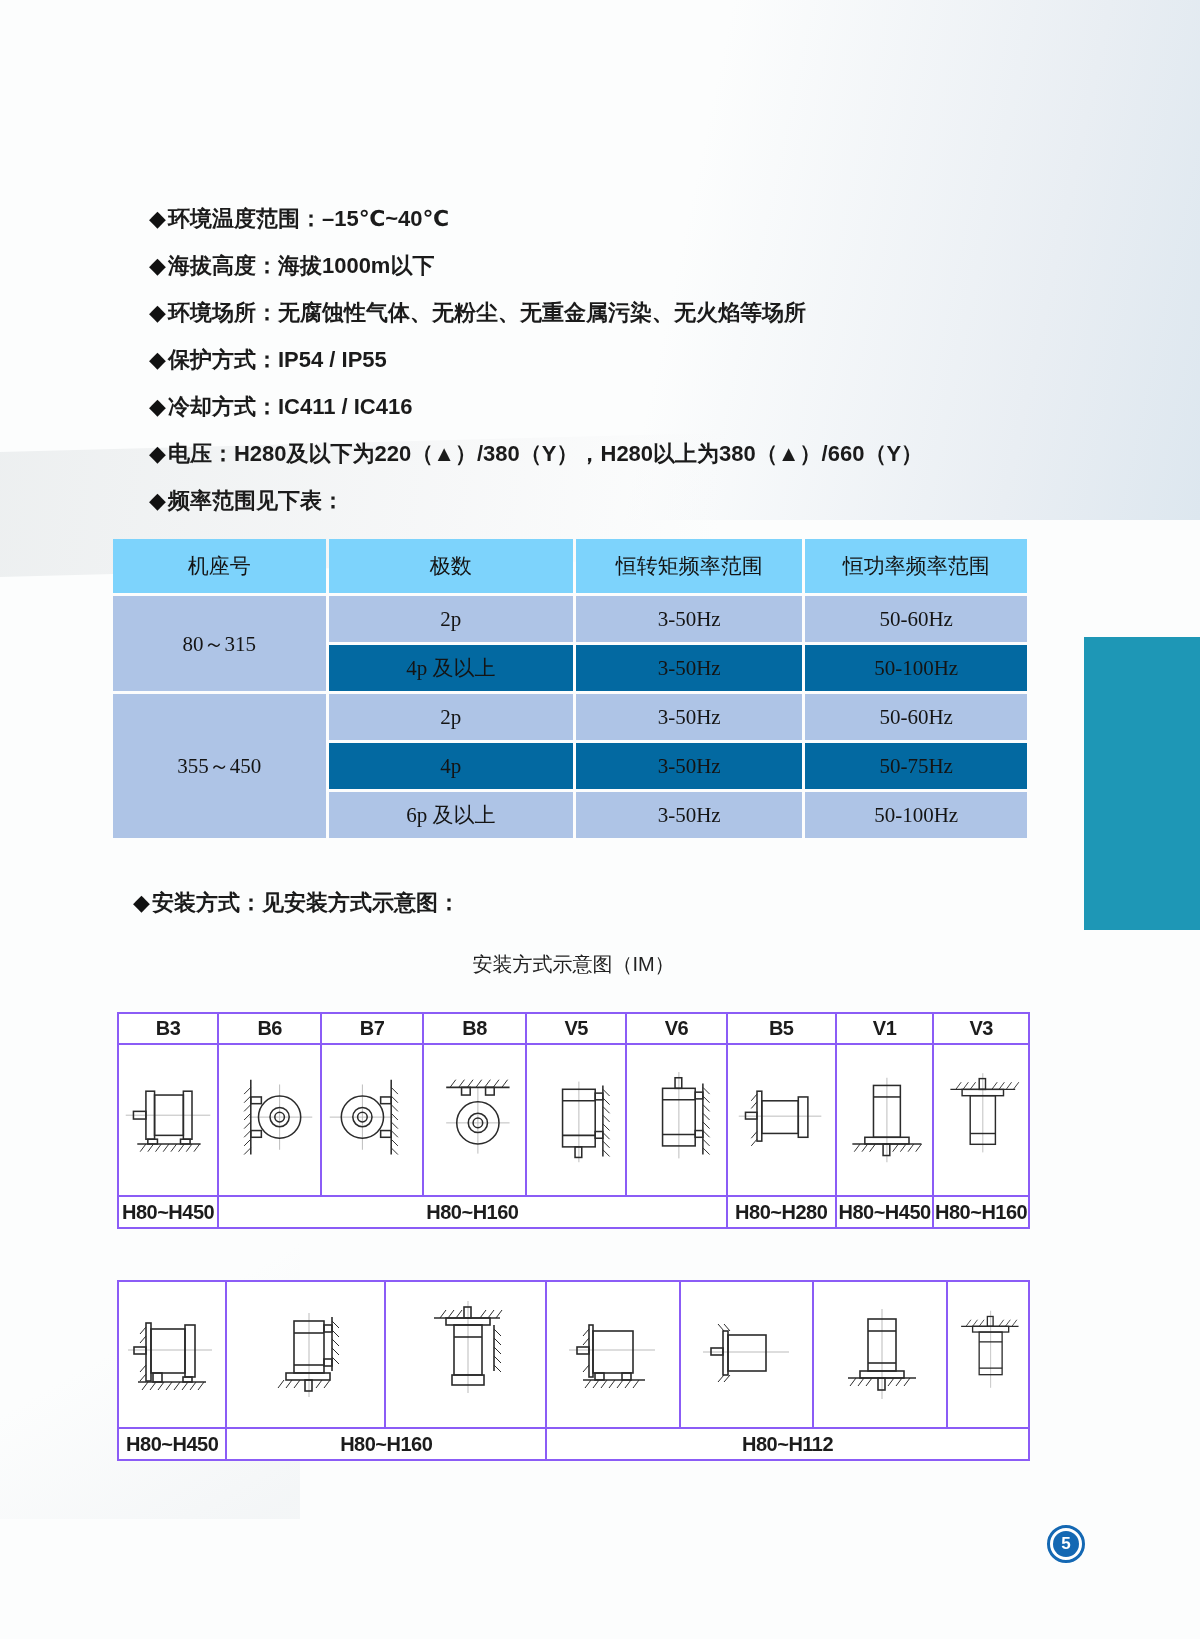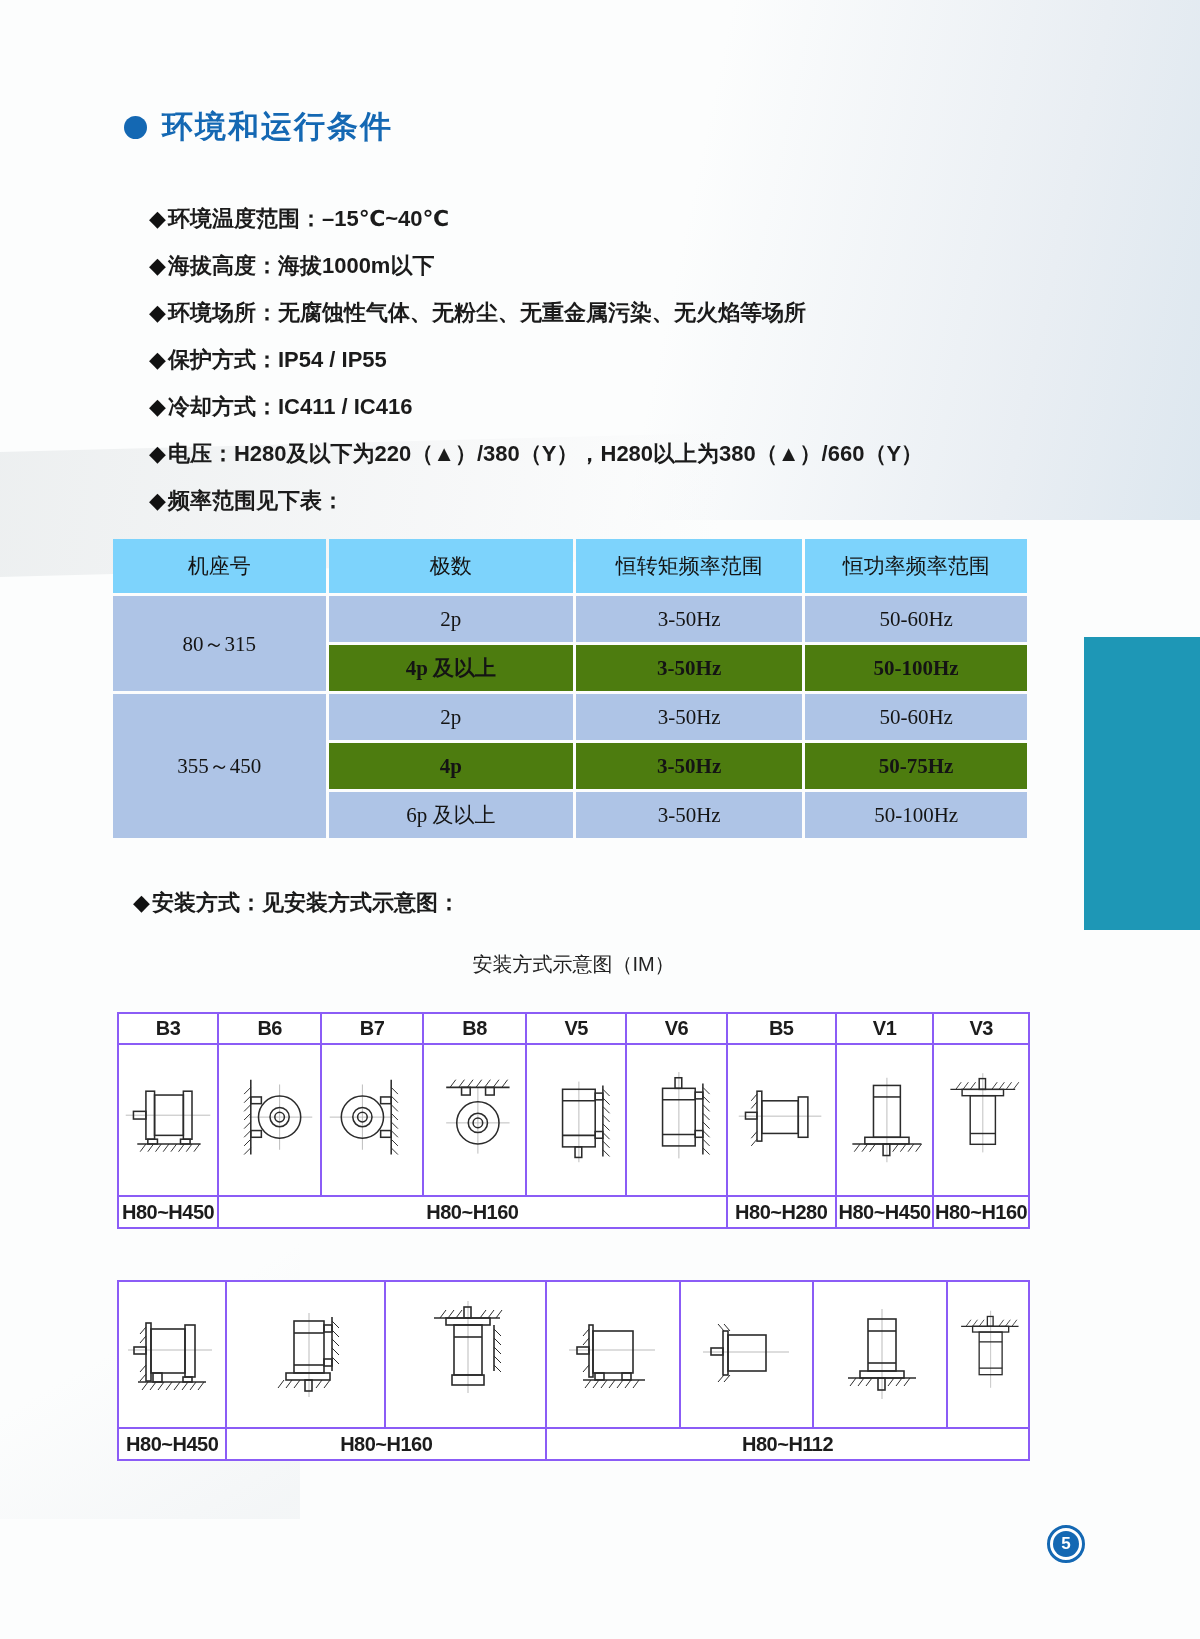--- a/index.html
+++ b/index.html
@@ -27,21 +27,21 @@
   .bullets{left:133px;top:188px;list-style:none;margin:16px;padding:0;width:980px;}
   .bullets li{height:24px;margin-bottom:23px;font-size:22px;font-weight:bold;color:#1b1b1b;white-space:nowrap;}
   .dia{margin-right:2px;color:#111;}
 
   
   .freq-table{left:110px;top:536px;width:920px;border-collapse:separate;border-spacing:3px;
     font-family:"Liberation Serif","DejaVu Serif",serif;font-size:21px;color:#141414;}
   .freq-table th{background:#7dd3fc;font-weight:normal;height:52px;}
   .freq-table td{text-align:center;height:44px;}
   .c-blue{background:#aec4e6;}
-  .c-gray{background:#4d7c0f;font-weight:bold;}
+  .c-gray{background:#0369a1;}
 
   
   .mount-note{left:133px;top:888px;font-size:22px;font-weight:bold;color:#1b1b1b;}
   .diagram-caption{left:117px;top:951px;width:913px;text-align:center;font-size:20px;color:#222;}
 
   
   .mount-table{border-collapse:collapse;table-layout:fixed;background:#fff;
     font-size:20px;font-weight:bold;color:#1c1c1c;letter-spacing:-0.5px;}
   .mount-table th,.mount-table td{border:2px solid #8b5cf6;text-align:center;padding:0;}
   .mount-table th{height:29px;font-weight:bold;}
@@ -63,24 +63,20 @@
 </style>
 </head>
 <body>
 
 <div class="page">
   <div class="bg-topright"></div>
   <div class="bg-midleft"></div>
   <div class="bg-bottomleft"></div>
   <div class="teal-bar"></div>
 
-  <div class="abs section-title">
-    <span class="dot"></span>
-    <h1>环境和运行条件</h1>
-  </div>
 
   <ul class="abs bullets">
     <li><span class="dia">◆</span><span>环境温度范围：–15℃~40℃</span></li>
     <li><span class="dia">◆</span><span>海拔高度：海拔1000m以下</span></li>
     <li><span class="dia">◆</span><span>环境场所：无腐蚀性气体、无粉尘、无重金属污染、无火焰等场所</span></li>
     <li><span class="dia">◆</span><span>保护方式：IP54 / IP55</span></li>
     <li><span class="dia">◆</span><span>冷却方式：IC411 / IC416</span></li>
     <li><span class="dia">◆</span><span>电压：H280及以下为220（▲）/380（Y），H280以上为380（▲）/660（Y）</span></li>
     <li><span class="dia">◆</span><span>频率范围见下表：</span></li>
   </ul>

